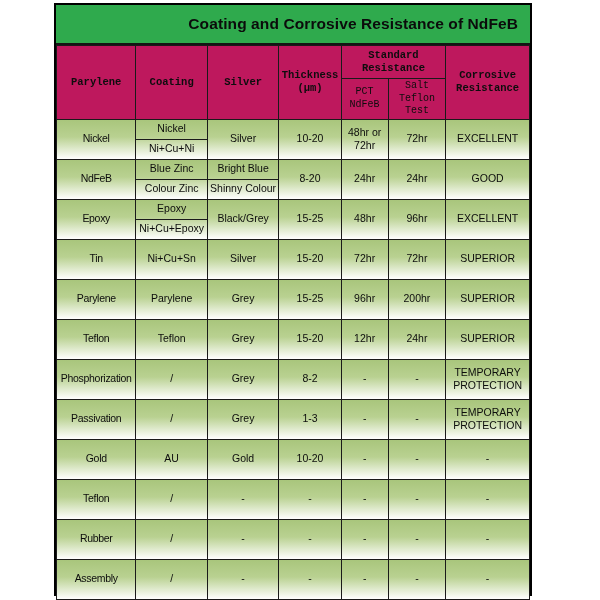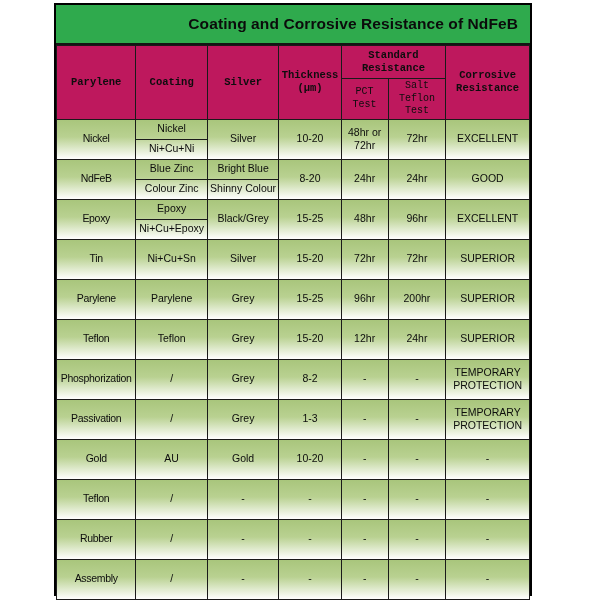--- a/index.html
+++ b/index.html
@@ -100,21 +100,21 @@
       <thead>
         <tr class="h1">
           <th rowspan="2">Parylene</th>
           <th rowspan="2">Coating</th>
           <th rowspan="2">Silver</th>
           <th rowspan="2">Thickness (μm)</th>
           <th colspan="2">Standard Resistance</th>
           <th rowspan="2">Corrosive Resistance</th>
         </tr>
         <tr class="h2">
-          <th class="subhdr">PCT Test</th>
+          <th class="subhdr">PCT NdFeB</th>
           <th class="subhdr">Salt Teflon Test</th>
         </tr>
       </thead>
 
       <tbody class="rg split">
         <tr>
           <td class="c-surface" rowspan="2">Nickel</td>
           <td>Nickel</td>
           <td rowspan="2">Silver</td>
           <td rowspan="2">10-20</td>

